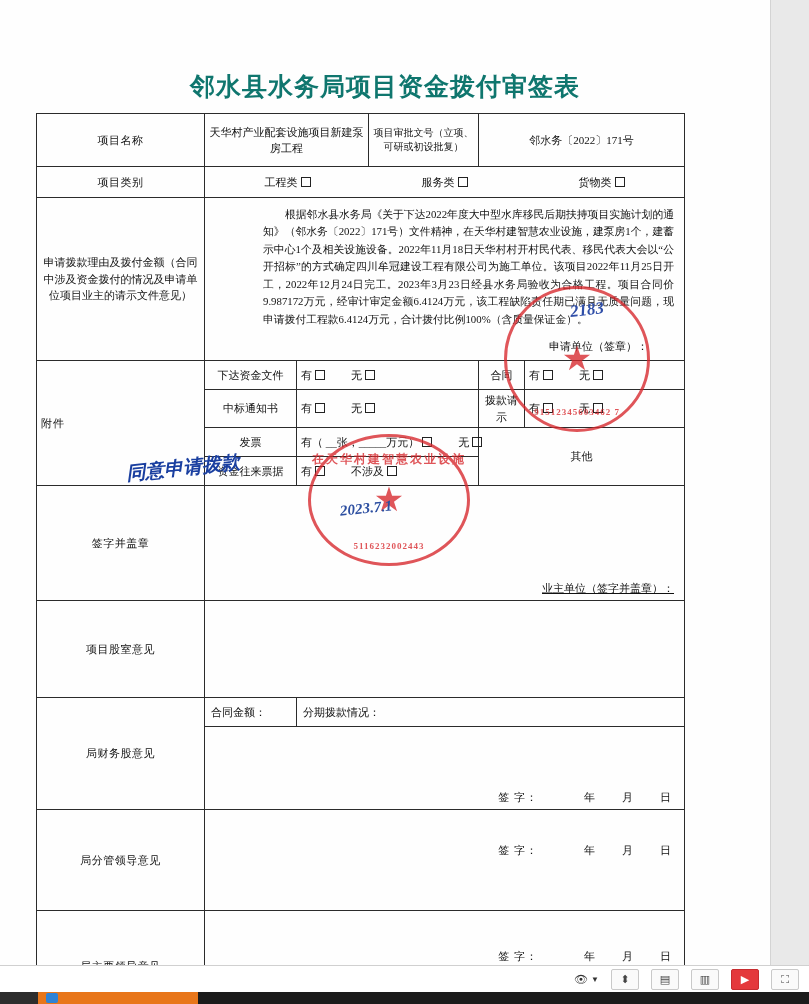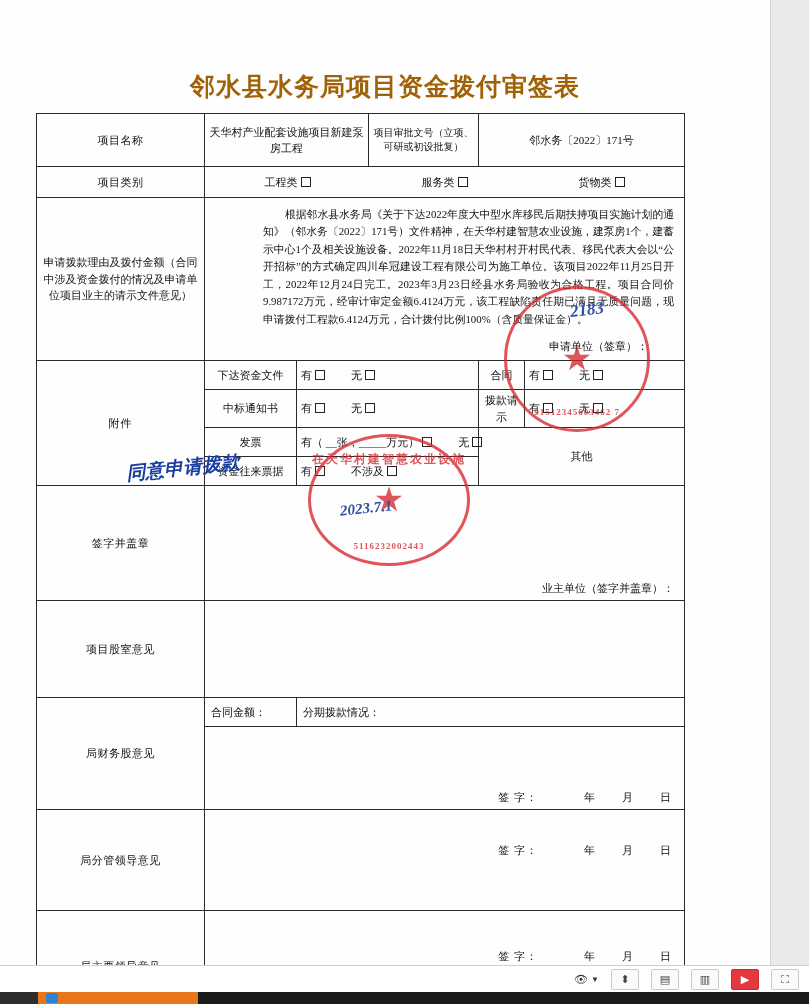--- a/index.html
+++ b/index.html
@@ -31,40 +31,40 @@
     border-left: 1px solid #d4d4d4;
   }
   .doc-title {
     position: absolute;
     left: 0; top: 70px;
     width: 770px;
     text-align: center;
     font-size: 25px;
     font-weight: bold;
     letter-spacing: 1px;
-    color: #a16207;
+    color: #0f766e;
     font-family: "Liberation Serif", "DejaVu Serif", serif;
   }
   table.main {
     position: absolute;
     left: 36px;
     top: 113px;
     width: 648px;
     border-collapse: collapse;
     table-layout: fixed;
   }
   table.main td {
     border: 1px solid #2b2b2b;
     font-size: 11px;
     color: #111;
     padding: 2px 4px;
     vertical-align: middle;
     line-height: 1.5;
   }
-  .ctr { text-align: center; }
+  .ctr { text-align: left; }
   .lbl {
     text-align: center;
     font-size: 11.5px;
     letter-spacing: 0.5px;
   }
   .lbl-small {
     text-align: center;
     font-size: 10.5px;
     line-height: 1.55;
   }
@@ -119,20 +119,21 @@
     font-size: 11px;
     letter-spacing: 1px;
   }
   .sign-footer-inner .sp { display: inline-block; width: 46px; }
   .sp2 { display: inline-block; width: 26px; }
   .owner-note {
     position: absolute;
     right: 10px;
     bottom: 4px;
     font-size: 11px;
+    text-decoration: underline;
   }
   .handwrite {
     position: absolute;
     font-family: "Liberation Serif", "DejaVu Serif", serif;
     color: #1a3fa0;
     font-style: italic;
     font-weight: bold;
     transform: rotate(-6deg);
   }
   

